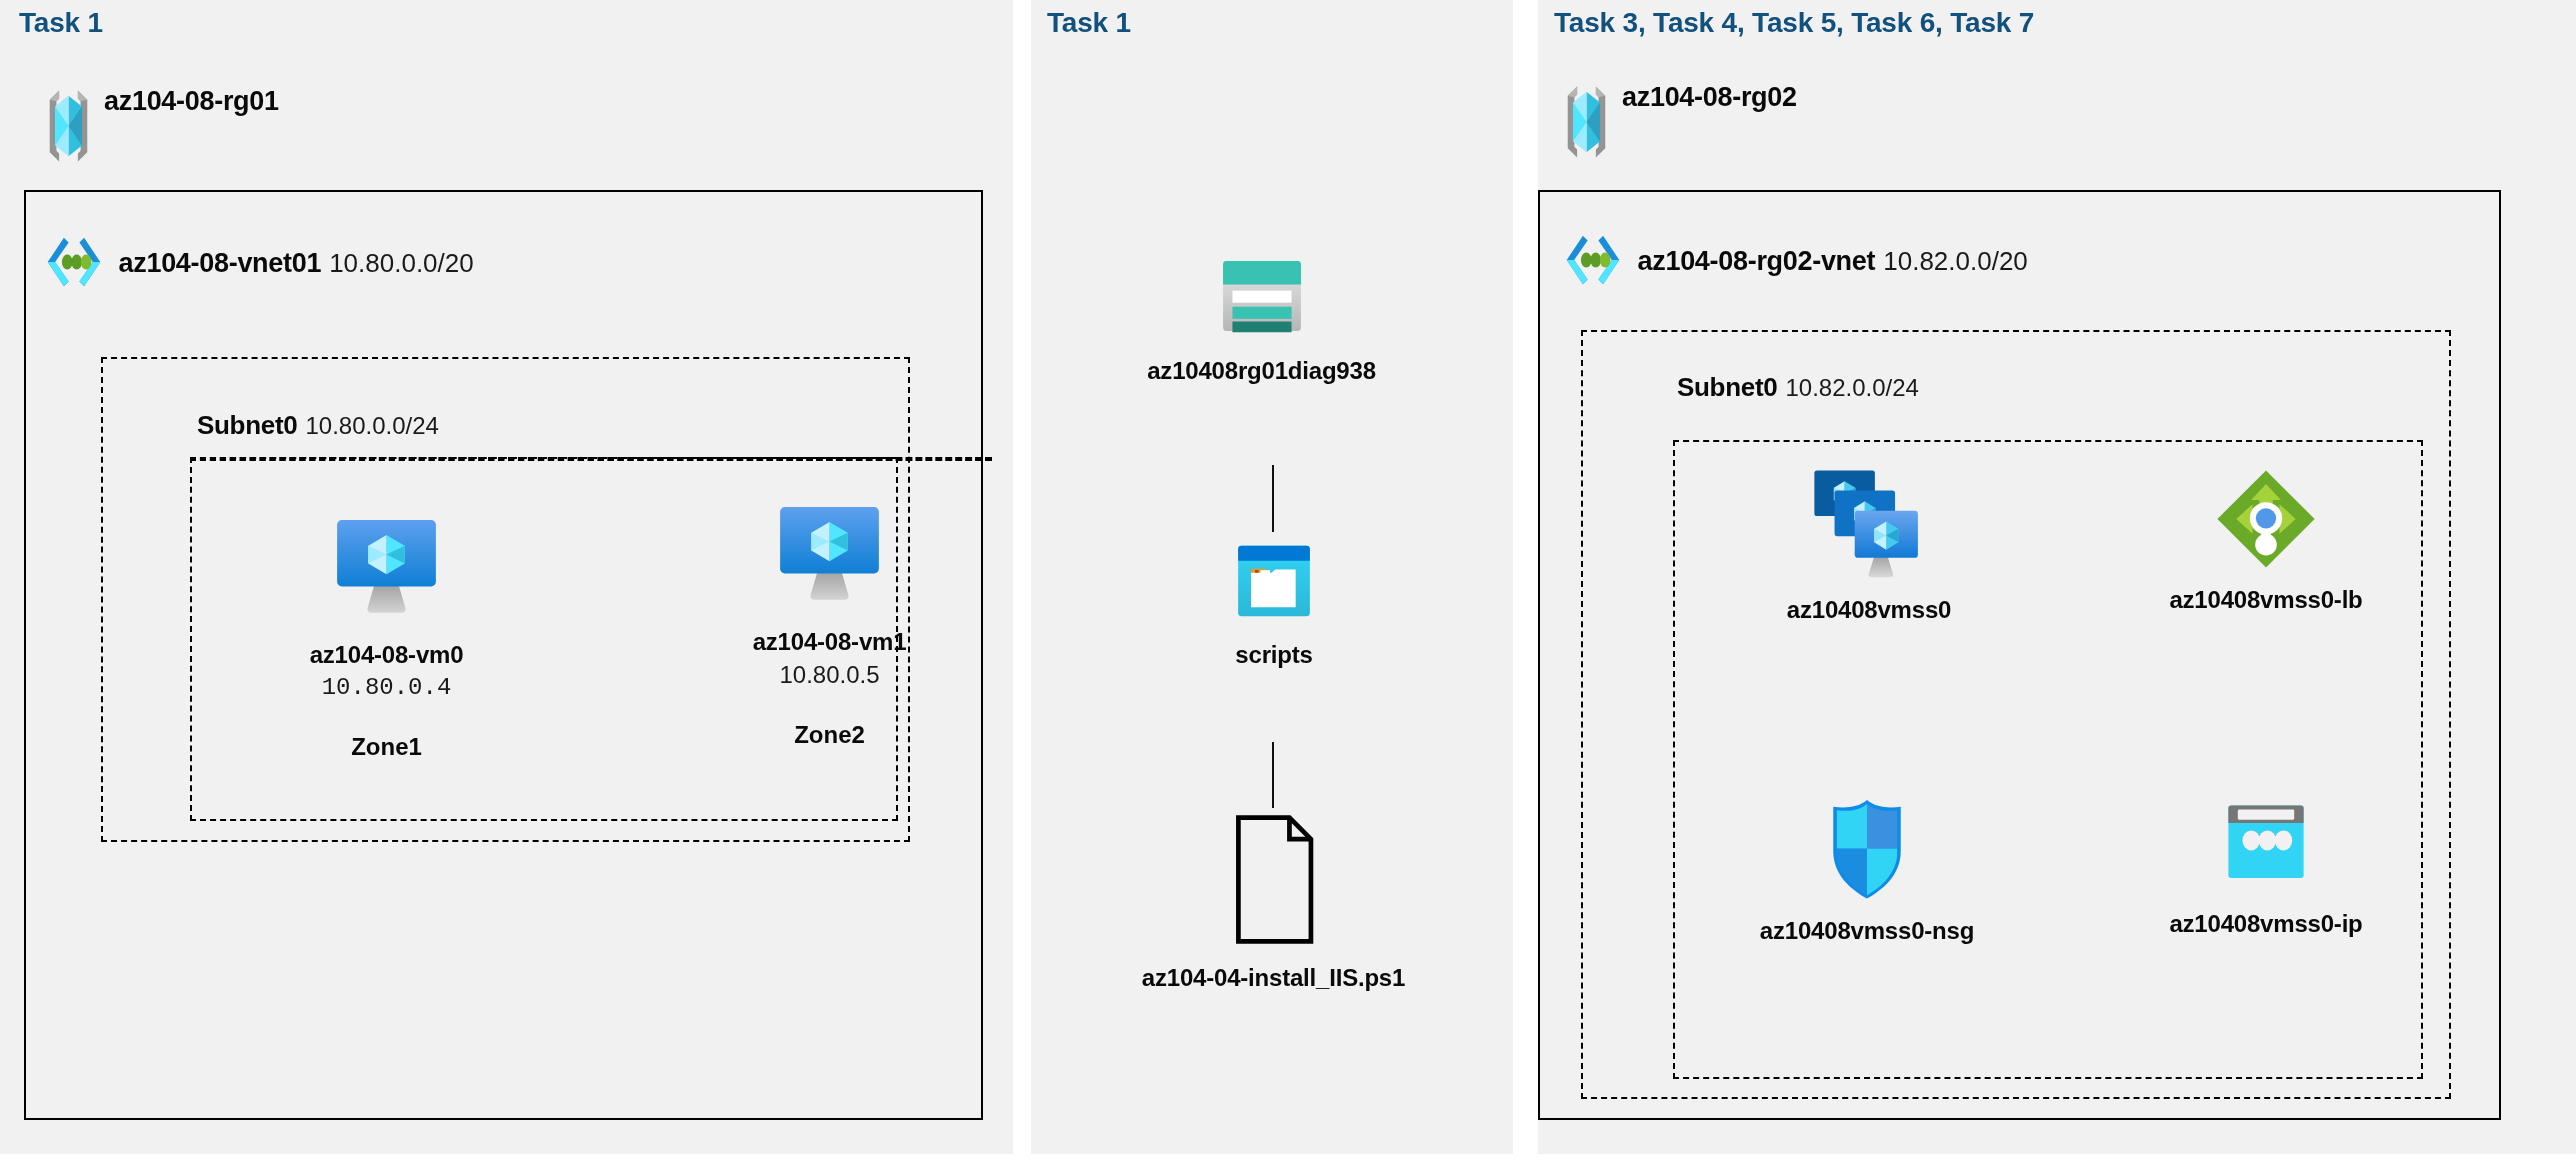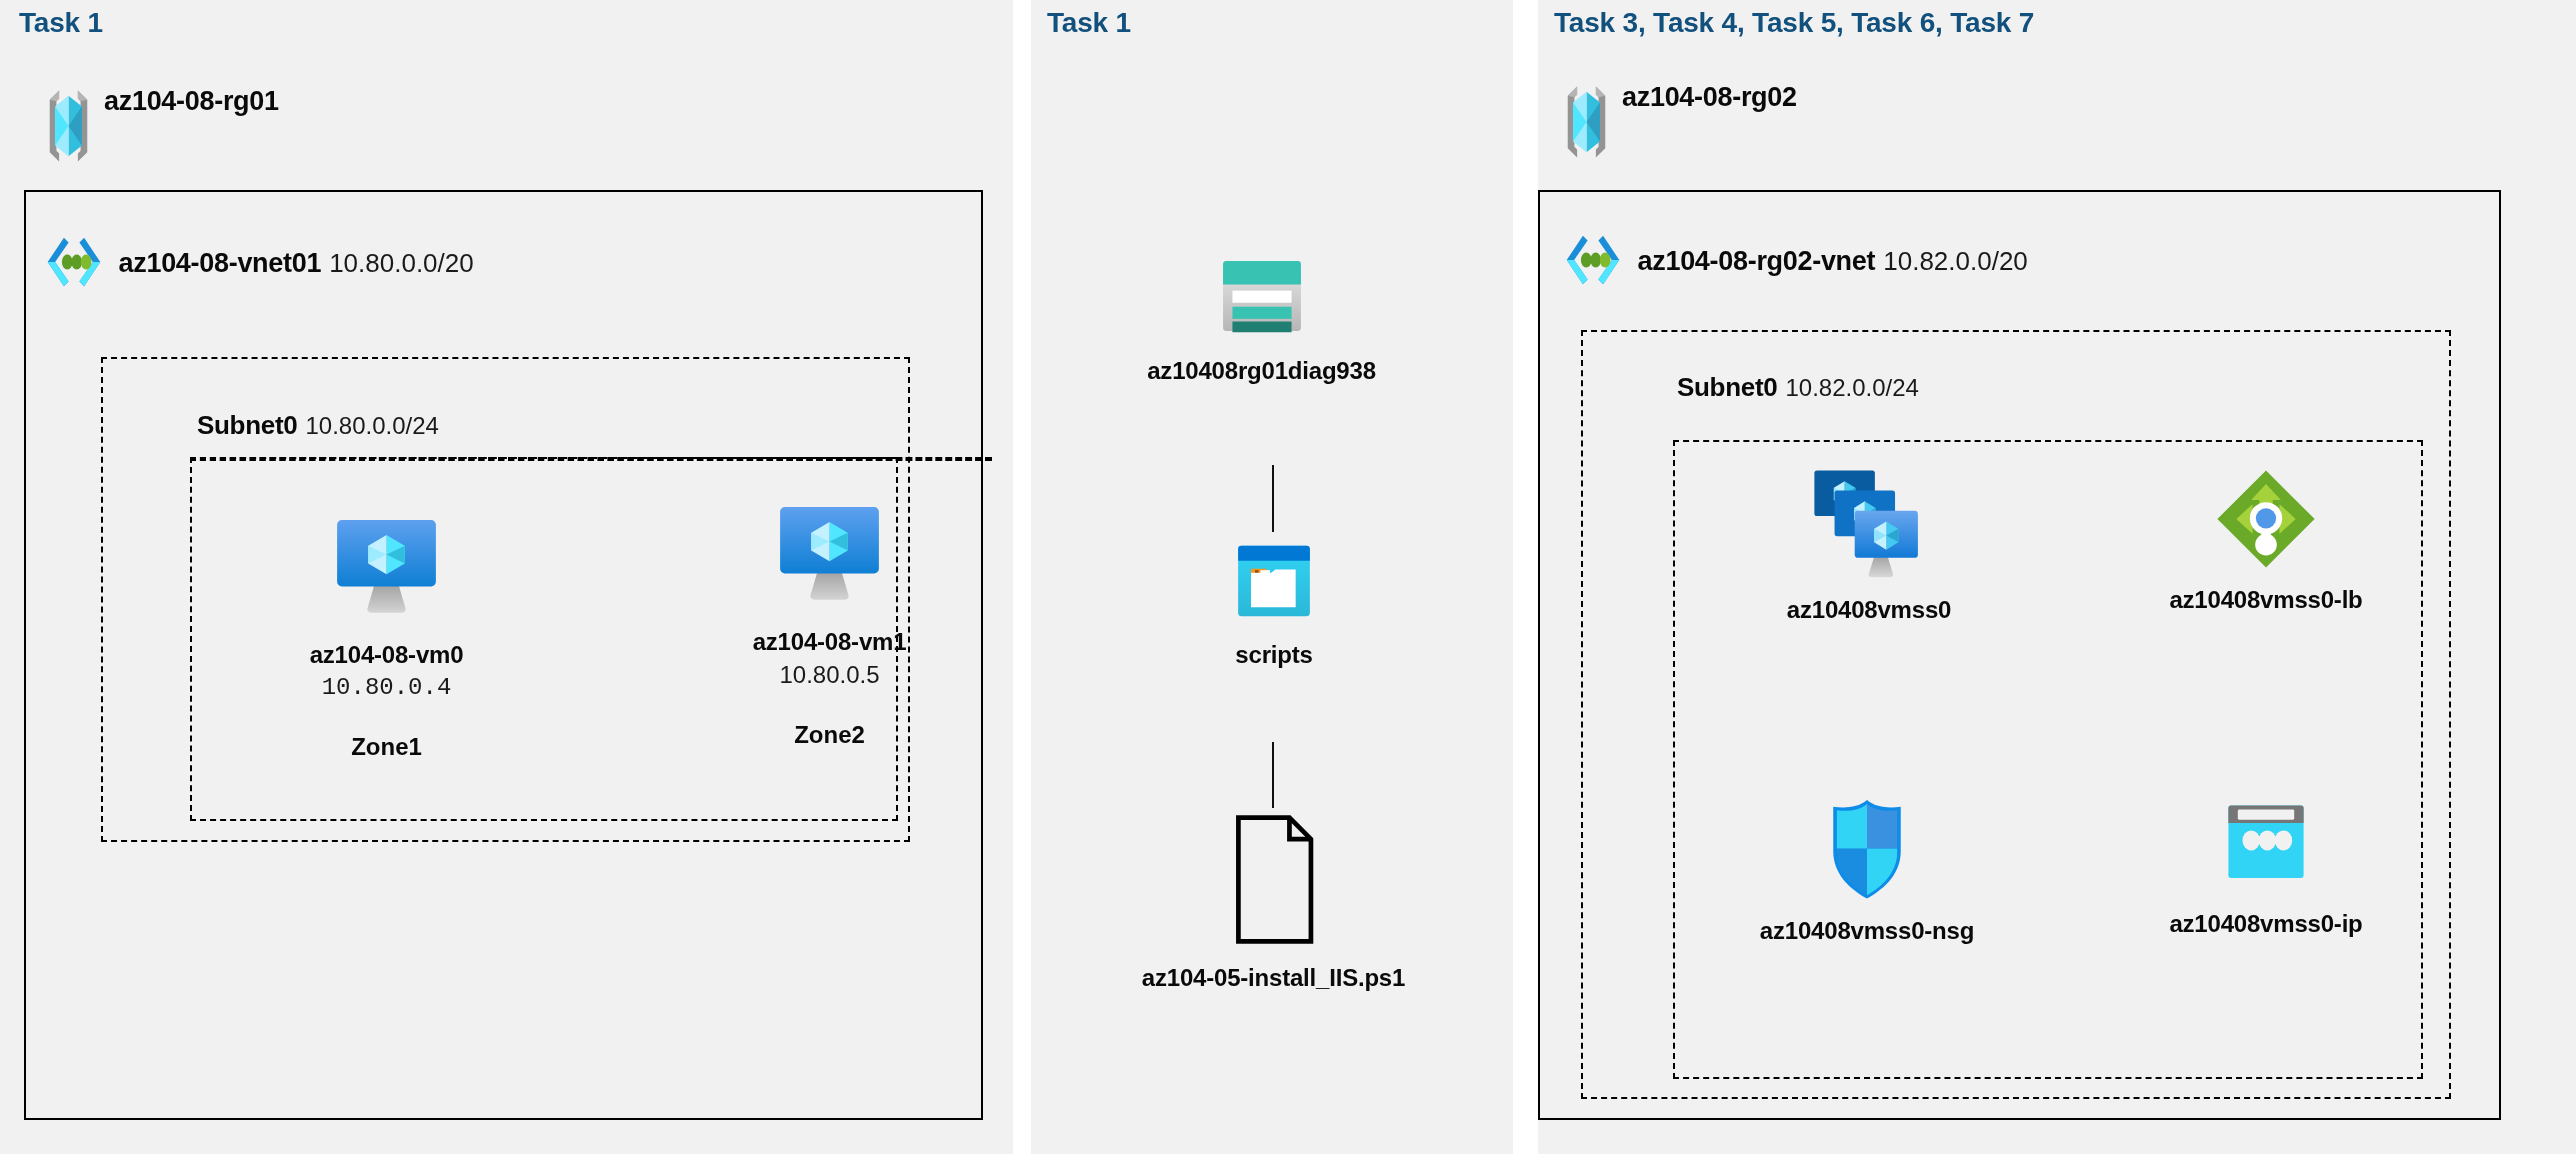--- a/index.html
+++ b/index.html
@@ -189,21 +189,21 @@
 
   <div class="connector" style="left:241px;top:742px;height:66px;"></div>
 
   <div class="node" style="left:47px;top:812px;width:391px;">
     <span class="node-icon">
       <svg width="90" height="135" viewBox="0 0 134 200">
         <path d="M14 8 h76 l32 32 v152 h-108 Z" fill="#f1f1f1" stroke="#000000" stroke-width="7" stroke-linejoin="miter"></path>
         <path d="M90 8 v32 h32" fill="none" stroke="#000000" stroke-width="7" stroke-linejoin="miter"></path>
       </svg>
     </span>
-    <span class="node-name" style="margin-top:15px;">az104-05-install_IIS.ps1</span>
+    <span class="node-name" style="margin-top:15px;">az104-04-install_IIS.ps1</span>
   </div>
 </div>
 
 <div class="panel" id="panel-task3">
 
   <div class="task-heading" style="left:16px;top:6.7px;">Task 3, Task 4, Task 5, Task 6, Task 7</div>
 
   <div class="rg-header" style="left:19px;top:82px;">
     <span>
       <svg width="59" height="80" viewBox="0 0 88 118">

